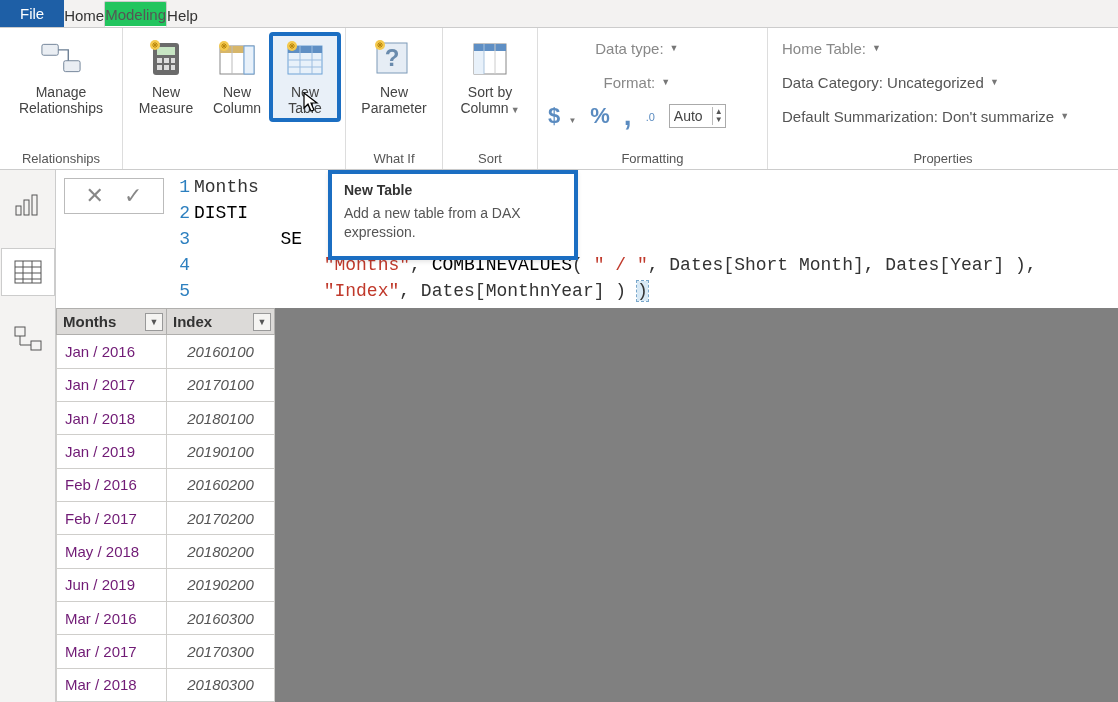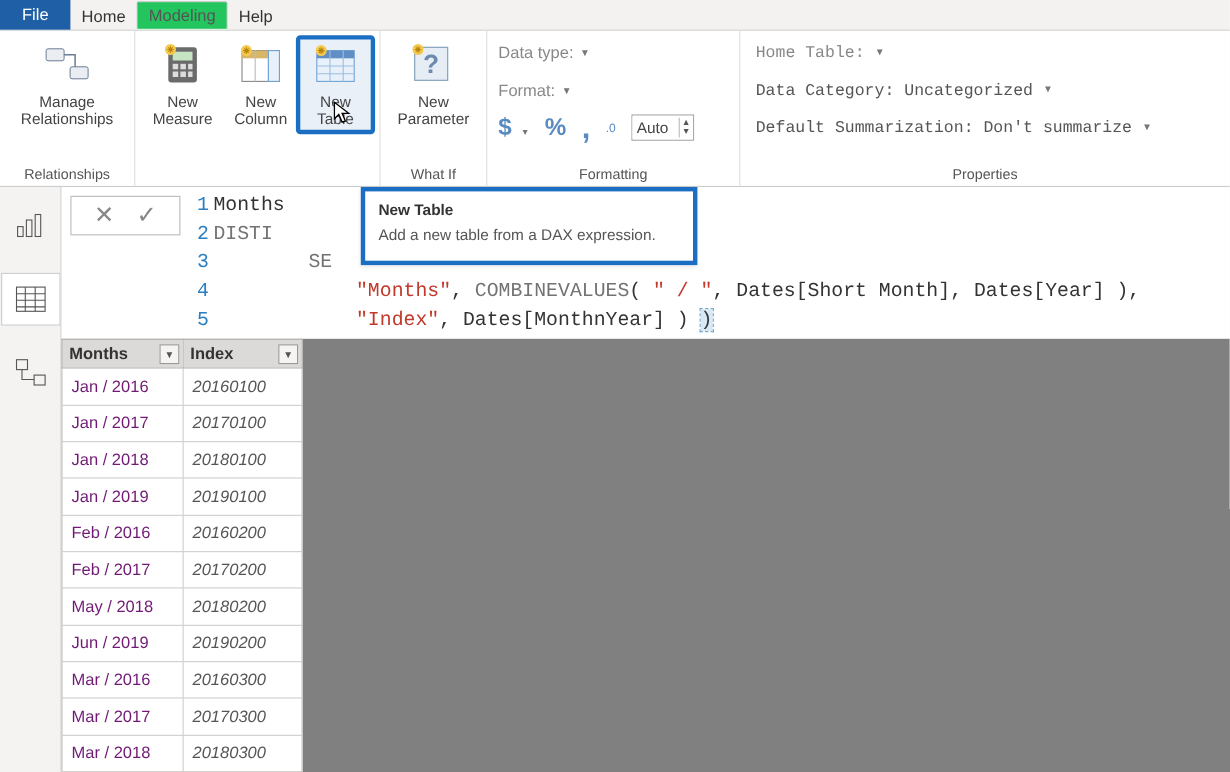--- a/index.html
+++ b/index.html
@@ -16,21 +16,21 @@
   }
   
   .tabs {
     display: flex;
     align-items: flex-end;
     height: 28px;
     background: #f3f2f1;
     border-bottom: 1px solid #ccc;
   }
   .tabs .tab {
-    padding: 4px 10px 3px;
+    padding: 4px 0 3px;
     font-size: 15px;
     color: #333;
     cursor: pointer;
     user-select: none;
   }
   .tabs .file {
     background: #1e5fa6;
     color: #fff;
     font-weight: 400;
     padding: 5px 20px;
@@ -99,42 +99,42 @@
   }
   
   .fmt-col {
     display: flex;
     flex-direction: column;
     gap: 6px;
     padding: 6px 14px 0 10px;
     font-size: 15px;
     color: #555;
   }
-  .fmt-row { display: flex; align-items: center; gap: 4px; height: 28px;}
+  .fmt-row { display: flex; align-items: center; gap: 4px; height: 28px; justify-content: center;}
   .fmt-row.symbols { gap: 14px; font-size: 22px; color: #555;}
   .grey { color: #888; }
   .spinner {
     display: inline-flex; align-items: center;
     border: 1px solid #aaa; height: 24px; background: #fff;
   }
   .spinner input {
     width: 42px; border: none; outline: none; font-size: 14px;
     padding: 2px 4px; color: #444;
   }
   .spinner .arrows {
     display: flex; flex-direction: column; font-size: 8px; line-height: 1;
     border-left: 1px solid #bbb; padding: 1px 2px; color: #555;
   }
   
   .prop-col {
     display: flex; flex-direction: column; gap: 6px;
     padding: 6px 20px 0 14px; font-size: 15px; color: #555;
     white-space: nowrap;
   }
-  .prop-col .row { display:flex; align-items:center; height:28px;font-family:Liberation Mono, monospace; }
+  .prop-col .row { display:flex; align-items:center; height:28px; }
   
   .workspace {
     display: flex;
     height: calc(100% - 170px);
   }
   .left-rail {
     width: 56px;
     background: #f4f3f2;
     border-right: 1px solid #ccc;
     display: flex;
@@ -187,32 +187,32 @@
     width: 22px;
     text-align: right;
     color: #2c7fbf;
     padding-right: 4px;
   }
   .code {
     flex: 1;
     white-space: pre;
     color: #333;
   }
-  .kw { color: #737373; text-align: right; }
+  .kw { color: #000000; text-align: right; }
   .str { color: #c0392b; }
   .sel-box {
     background: #d8e9f5;
     outline: 1px dashed #7aa8cc;
   }
   
   .tooltip {
     position: absolute;
     left: 272px;
     top: 0px;
-    width: 306px;
+    width: 250px;
     background: #fff;
     border: 4px solid #1b6ec2;
     padding: 8px 12px 14px 12px;
     z-index: 10;
     box-shadow: 0 2px 4px rgba(0,0,0,0.1);
   }
   .tooltip .tt-title { font-weight: 600; color:#333; margin-bottom: 6px; }
   .tooltip .tt-body { color:#555; font-size: 14px; line-height: 1.35; }
   
   .data-zone {
@@ -238,21 +238,21 @@
     position: absolute; right: 3px; top: 50%; transform: translateY(-50%);
     width: 18px; height: 18px; border: 1px solid #999;
     display: inline-flex; align-items:center; justify-content:center;
     font-size: 9px; background: #f5f4f2; color:#555;
   }
   .data-table td {
     border: 1px solid #cfcecb;
     padding: 4px 8px;
     color: #701a75;
   }
-  .data-table td.idx { font-style: italic; text-align: left; color:#555;}
+  .data-table td.idx { font-style: italic; text-align: center; color:#555;}
   .col-months { width: 110px; padding-right: 28px !important;}
   .col-index  { width: 108px; padding-right: 28px !important;}
   
   svg { display:block; }
 </style>
 </head>
 <body>
 
 <div class="tabs">
   <div class="tab file">File</div>
@@ -349,20 +349,38 @@
               <path d="M3 6 L9 6 M6 3 L6 9 M4 4 L8 8 M8 4 L4 8" stroke="#b8860b" stroke-width="1"></path>
           </svg>
         </span>
         <span class="lbl1">New</span>
         <span class="lbl2">Parameter</span>
       </div>
     </div>
     <div class="group-label">What If</div>
   </div>
 
+  <div class="group">
+    <div class="group-body">
+      <div class="big-btn" style="width:82px">
+        <span class="icon-box">
+          <svg width="38" height="36" viewBox="0 0 38 36">
+            <rect x="3" y="4" width="32" height="30" fill="#fff" stroke="#888"></rect>
+            <rect x="3" y="4" width="32" height="7" fill="#5f8fc4"></rect>
+            <rect x="3" y="11" width="10" height="23" fill="#e8f1fa"></rect>
+            <line x1="13" y1="4" x2="13" y2="34" stroke="#aac3dd"></line>
+              <line x1="24" y1="4" x2="24" y2="34" stroke="#ccc"></line>
+          </svg>
+        </span>
+        <span class="lbl1">Sort by</span>
+        <span class="lbl2"><span>Column</span><span class="down-caret">▼</span></span>
+      </div>
+    </div>
+    <div class="group-label">Sort</div>
+  </div>
 
   <div class="group" style="min-width:230px">
     <div class="group-body" style="padding:0">
       <div class="fmt-col">
         <div class="fmt-row grey">
             <span>Data type:</span> 
             <span class="down-caret">▼</span>
           </div>
         <div class="fmt-row grey">
             <span>Format:</span> 

